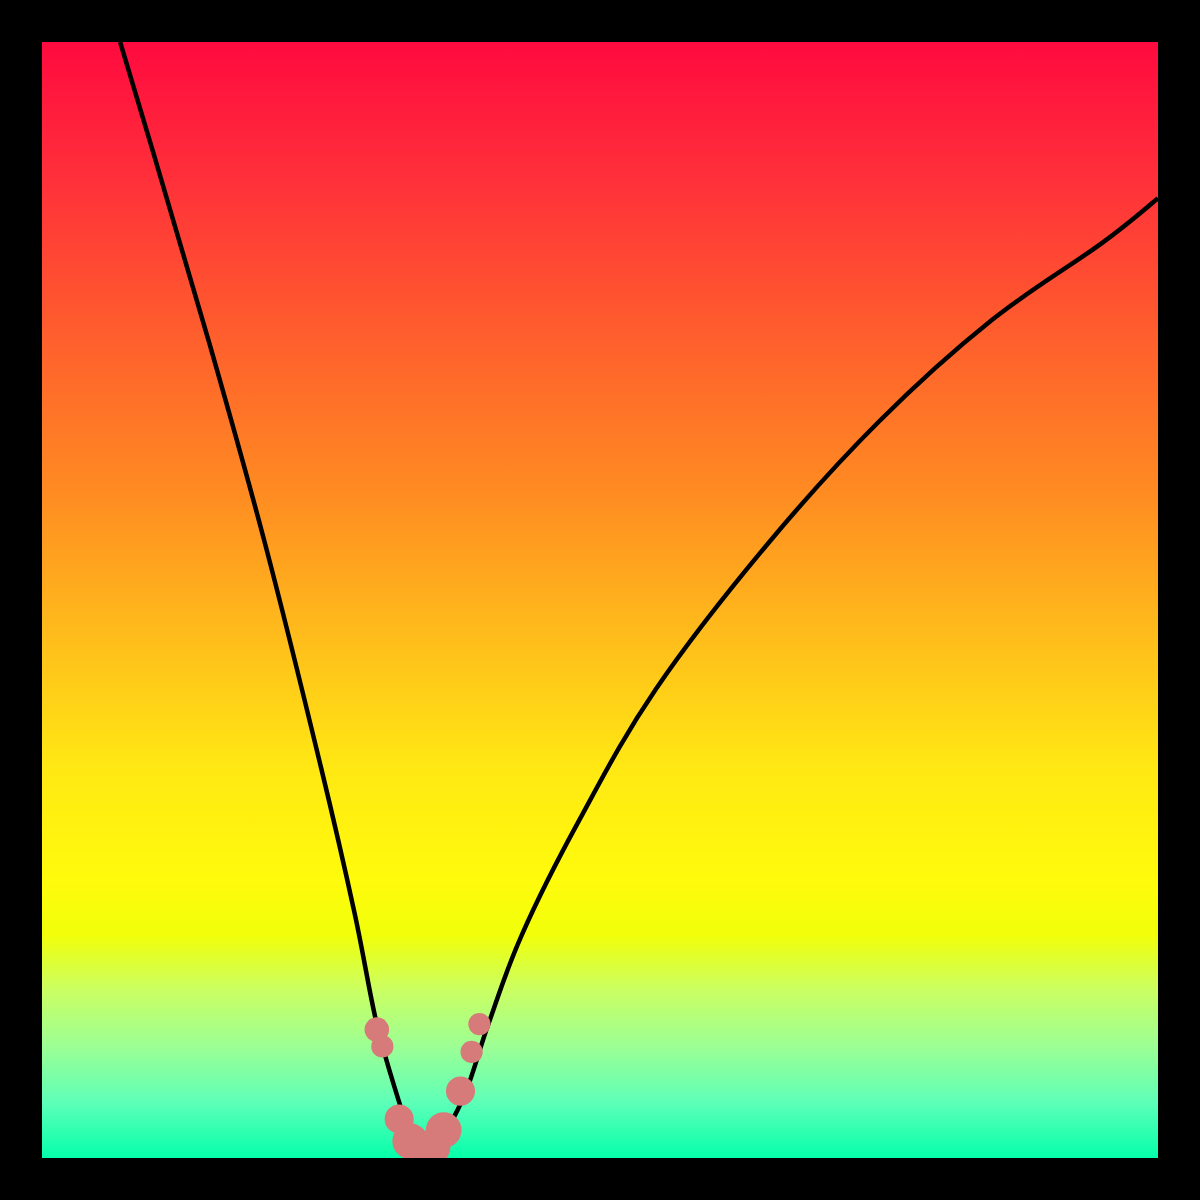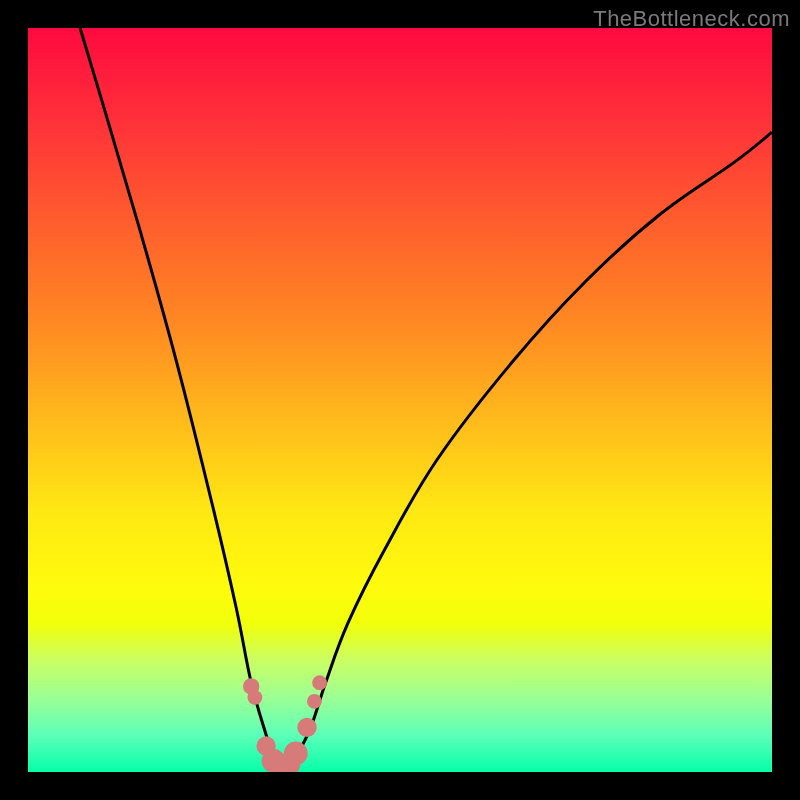--- a/index.html
+++ b/index.html
@@ -72,14 +72,13 @@
         <circle cx="245.5" cy="732.8" r="11.9" fill="#d67a7a"></circle>
         <circle cx="253.0" cy="738.0" r="11.9" fill="#d67a7a"></circle>
         <circle cx="260.4" cy="736.6" r="11.9" fill="#d67a7a"></circle>
         <circle cx="267.8" cy="725.4" r="11.9" fill="#d67a7a"></circle>
         <circle cx="279.0" cy="699.4" r="9.7" fill="#d67a7a"></circle>
         <circle cx="286.4" cy="673.3" r="7.4" fill="#d67a7a"></circle>
         <circle cx="291.6" cy="654.7" r="7.4" fill="#d67a7a"></circle>
       </g>
   </svg>
 
-  <div class="watermark">TheBottleneck.com</div>
 </div>
 
 </body></html>

